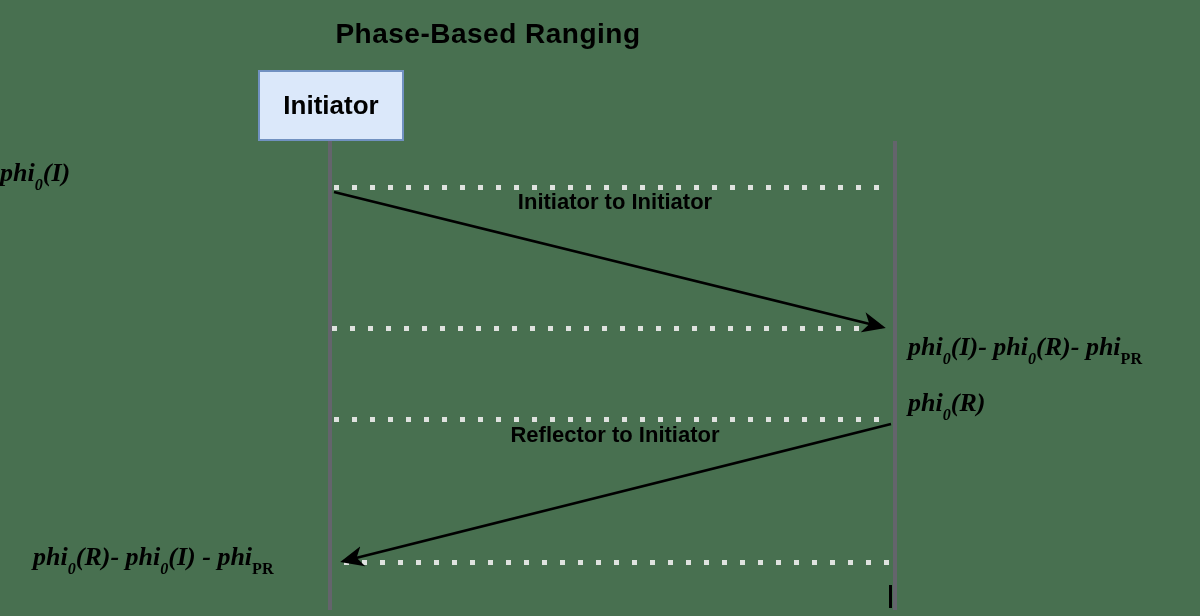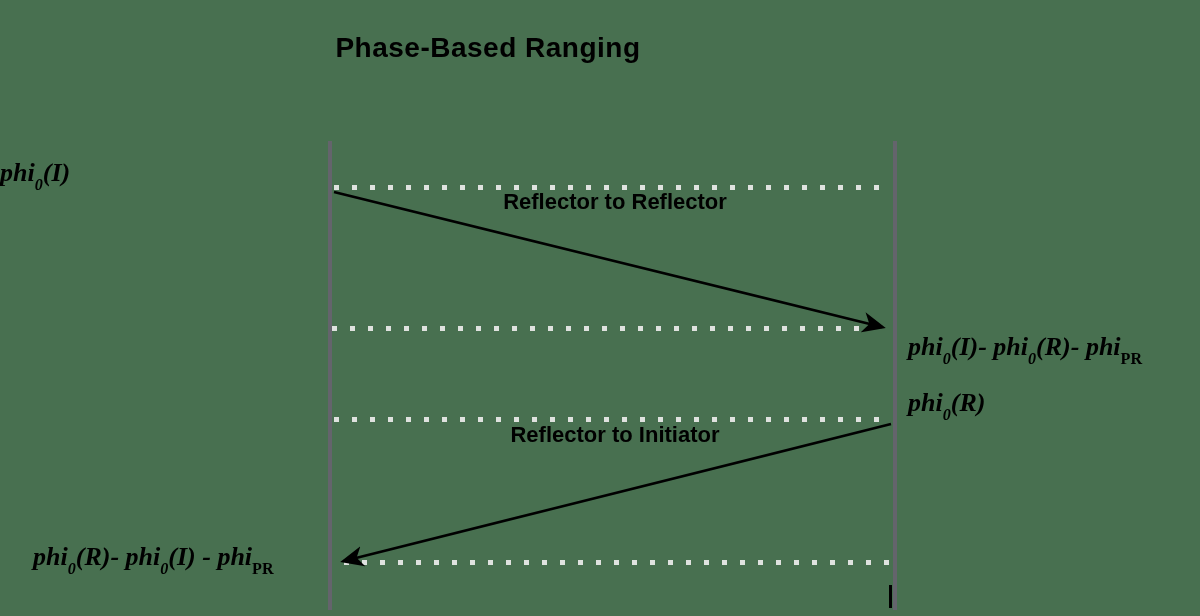--- a/index.html
+++ b/index.html
@@ -18,21 +18,21 @@
   .canvas {
     position: relative;
     width: 1200px;
     height: 616px;
     background: var(--background);
     overflow: hidden;
   }
 
   .title {
     position: absolute;
-    top: 32px;
+    top: 18px;
     left: 0;
     width: 976px;
     text-align: center;
     font-size: 28px;
     font-weight: bold;
     color: var(--text);
     letter-spacing: 0.5px;
   }
 
   .actor-box {
@@ -126,40 +126,43 @@
     background: var(--arrow);
   }
 </style>
 </head>
 <body>
 
 <div class="canvas">
 
   <div class="title">Phase-Based Ranging</div>
 
+  <div class="actor-box actor-initiator">
+    <span>Initiator</span>
+  </div>
 
   <div class="lifeline lifeline-left"></div>
   <div class="lifeline lifeline-right"></div>
 
   <div class="dotted dotted-1"></div>
   <div class="dotted dotted-2"></div>
   <div class="dotted dotted-3"></div>
   <div class="dotted dotted-4"></div>
 
   <svg class="arrows-svg" viewBox="0 0 1200 616" xmlns="http://www.w3.org/2000/svg">
     <defs>
       <marker id="arrowhead" markerWidth="9" markerHeight="8" refX="7.5" refY="4" orient="auto" markerUnits="strokeWidth">
         <path d="M0,0 L9,4 L0,8 L2.5,4 z" fill="#000000"></path>
       </marker>
     </defs>
     <line x1="334" y1="192" x2="882" y2="327" stroke="#000000" stroke-width="2.6" marker-end="url(#arrowhead)"></line>
     <line x1="891" y1="424" x2="344" y2="561" stroke="#000000" stroke-width="2.6" marker-end="url(#arrowhead)"></line>
   </svg>
 
-  <div class="msg-label msg-label-1">Reflector to Reflector</div>
+  <div class="msg-label msg-label-1">Initiator to Initiator</div>
   <div class="msg-label msg-label-2">Reflector to Initiator</div>
 
   <div class="phase phase-initiator-start"><span>phi</span><sub>0</sub><span>(I)</span></div>
   <div class="phase phase-reflector-result"><span>phi</span><sub>0</sub><span>(I)- phi</span><sub>0</sub><span>(R)- phi</span><sub class="up">PR</sub></div>
   <div class="phase phase-reflector-start"><span>phi</span><sub>0</sub><span>(R)</span></div>
   <div class="phase phase-initiator-result"><span>phi</span><sub>0</sub><span>(R)- phi</span><sub>0</sub><span>(I) - phi</span><sub class="up">PR</sub></div>
 
   <div class="end-tick"></div>
 
 </div>

